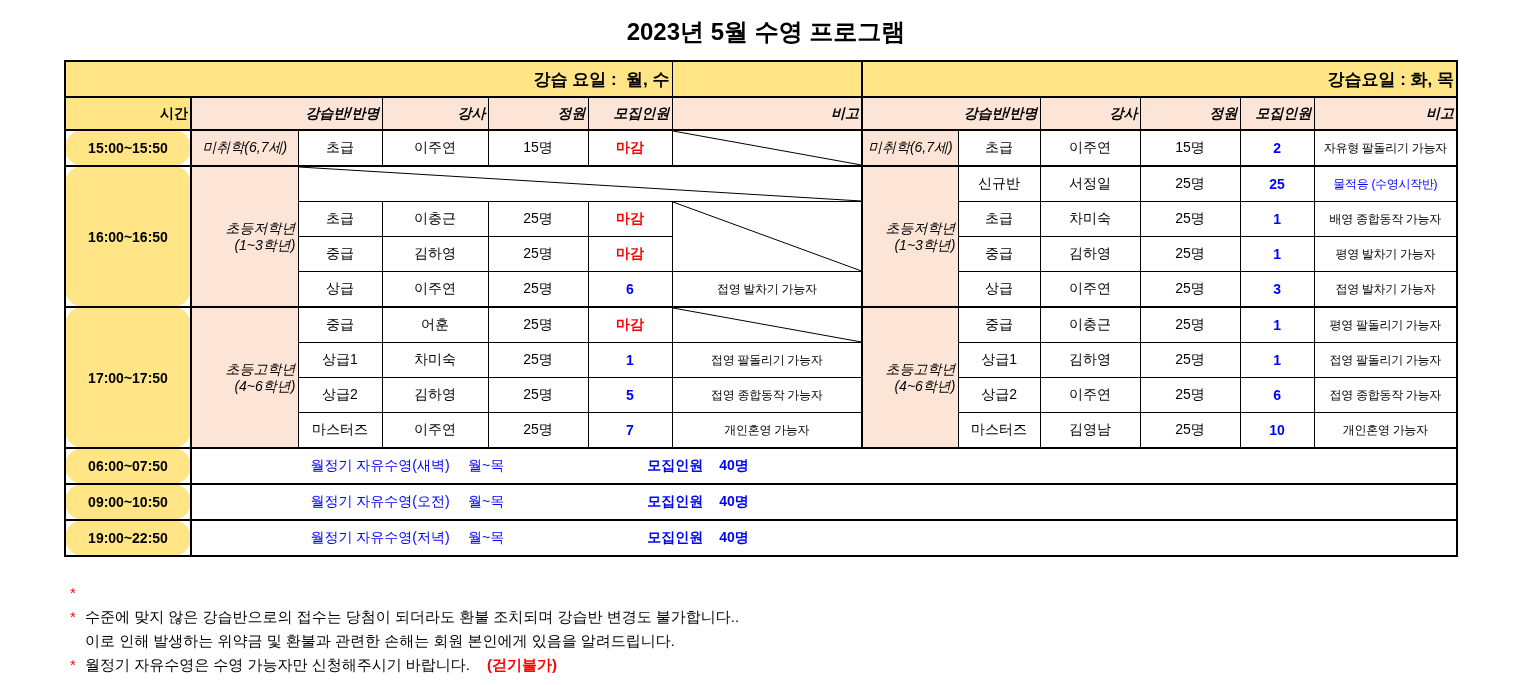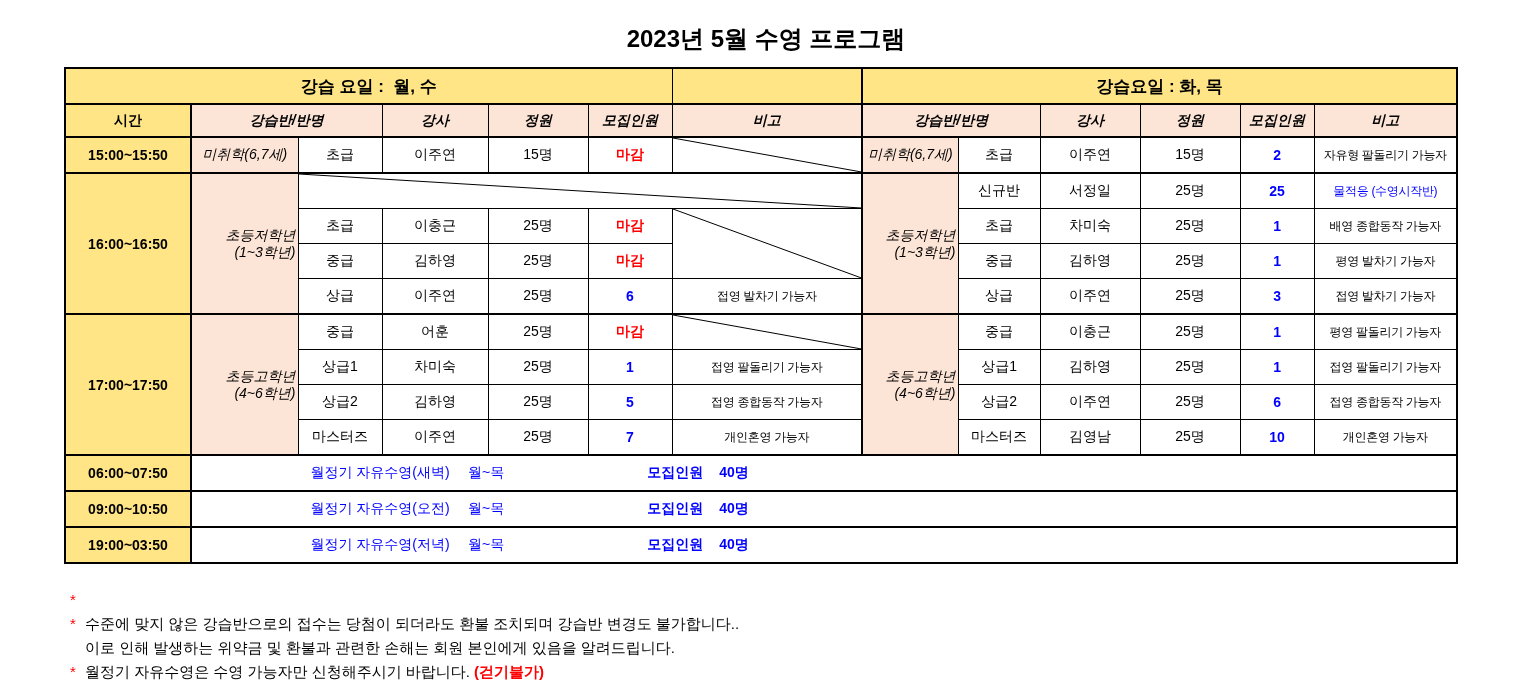--- a/index.html
+++ b/index.html
@@ -1,38 +1,38 @@
 <!DOCTYPE html>
 <html><head>
 <meta charset="utf-8">
 <style>
   html,body{margin:0;padding:0;}
   body{
     width:1532px;height:685px;overflow:hidden;background:#fff;
     font-family:"Liberation Sans","DejaVu Sans",sans-serif;color:#000;
   }
   .title{
-    margin-top:23px;text-align:center;font-size:24px;font-weight:bold;letter-spacing:0px;
+    margin-top:16px;text-align:center;font-size:24px;font-weight:bold;letter-spacing:0px;
   }
   table.schedule{
     border-collapse:collapse;table-layout:fixed;
     margin:12px 0 0 64px;width:1392px;
     border:2px solid #000;
   }
   td{
     border:1px solid #000;height:34px;text-align:center;vertical-align:middle;
     font-size:14px;padding:0 2px;overflow:hidden;white-space:nowrap;
   }
   td.h1{font-size:17px;font-weight:bold;height:34px;white-space:pre;}
   td.h2{font-size:14px;font-weight:bold;height:31px;}
   .yellow{background:#FFE586;}
   .peach{background:#FCE4D6;font-style:italic;}
-  .time-cell{font-weight:bold;background:#FFE586;}
+  .time-cell{font-weight:bold;background:#FFE586;border-radius:18px;}
   .col-time{border-right:2px solid #000;}
-  .bb2{border-bottom:2px solid #000;}
+  .bb2{border-bottom:2px solid #000;text-align:right;}
   .bt2{border-top:2px solid #000;}
   .dvr{border-right:2px solid #000;}
   .red{color:#FF0000;font-weight:bold;}
   .blue{color:#0000FF;font-weight:bold;}
   .blue-note{color:#0000FF;}
   .note-col{font-size:12px;letter-spacing:-0.3px;border-radius:15px;}
   .group-cell{line-height:17px;text-align:right;}
   td.diag-cell{position:relative;padding:0;}
   svg.diag{position:absolute;left:0;top:0;width:100%;height:100%;display:block;}
   
@@ -41,21 +41,21 @@
     position:absolute;top:50%;transform:translateY(-50%);
     color:#0000FF;font-size:14px;
   }
   .free-name{left:100px;width:176px;text-align:center;}
   .free-days{left:276px;width:80px;text-align:left;}
   .free-recruit{left:386px;width:240px;display:flex;justify-content:center;gap:16px;font-weight:bold;}
   
   .notes{margin:24px 0 0 70px;}
   .note-line{display:flex;font-size:15px;line-height:24px;}
   .note-bullet{width:15px;color:#FF0000;flex:0 0 15px;}
-  .note-red{color:#FF0000;font-weight:bold;margin-left:4px;}
+  .note-red{color:#FF0000;font-weight:bold;margin-left:17px;}
 </style>
 </head>
 <body>
 
 <div class="title">2023년 5월 수영 프로그램</div>
 
 <table class="schedule">
   <colgroup>
     <col style="width:126px">
       <col style="width:107px">
@@ -258,21 +258,21 @@
     <td colspan="12" class="free-cell bt2">
       <span class="free-name">월정기 자유수영(오전)</span>
       <span class="free-days">월~목</span>
       <span class="free-recruit">
         <span>모집인원</span>
         <span>40명</span>
       </span>
     </td>
   </tr>
   <tr>
-    <td class="time-cell col-time bt2">19:00~03:50</td>
+    <td class="time-cell col-time bt2">19:00~22:50</td>
     <td colspan="12" class="free-cell bt2">
       <span class="free-name">월정기 자유수영(저녁)</span>
       <span class="free-days">월~목</span>
       <span class="free-recruit">
         <span>모집인원</span>
         <span>40명</span>
       </span>
     </td>
   </tr>
 </tbody>

